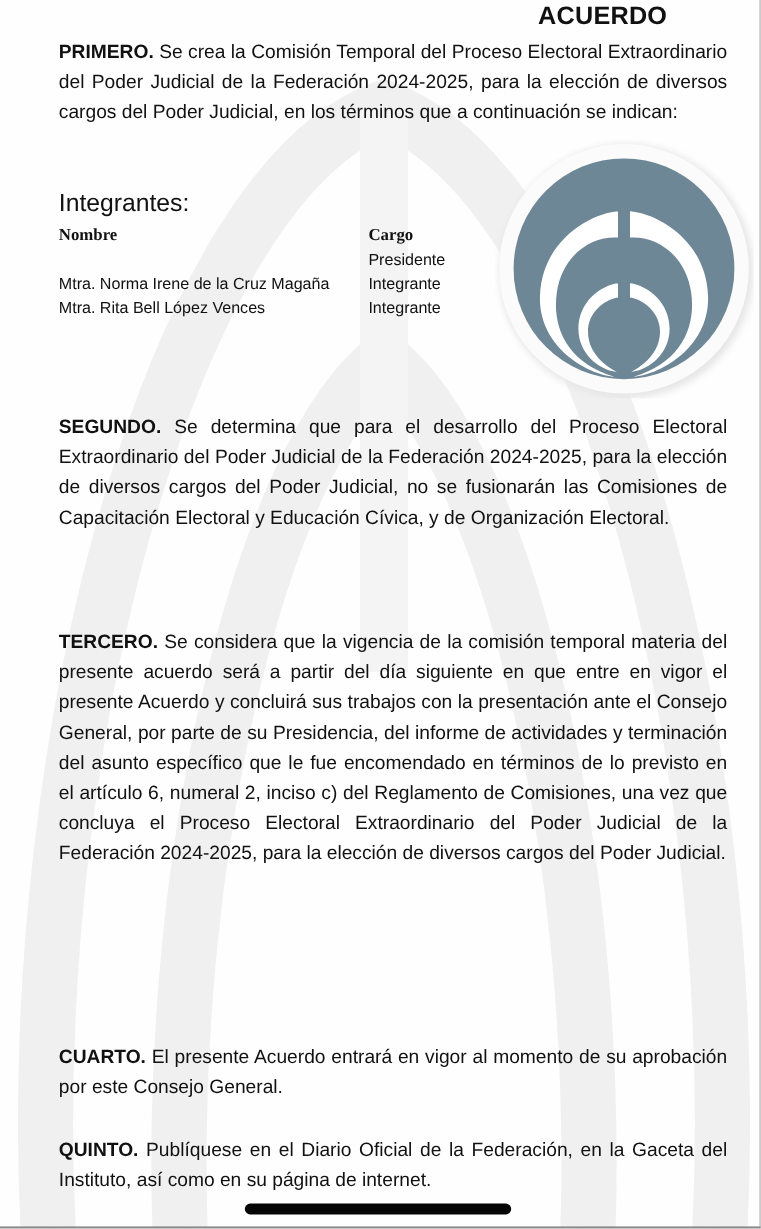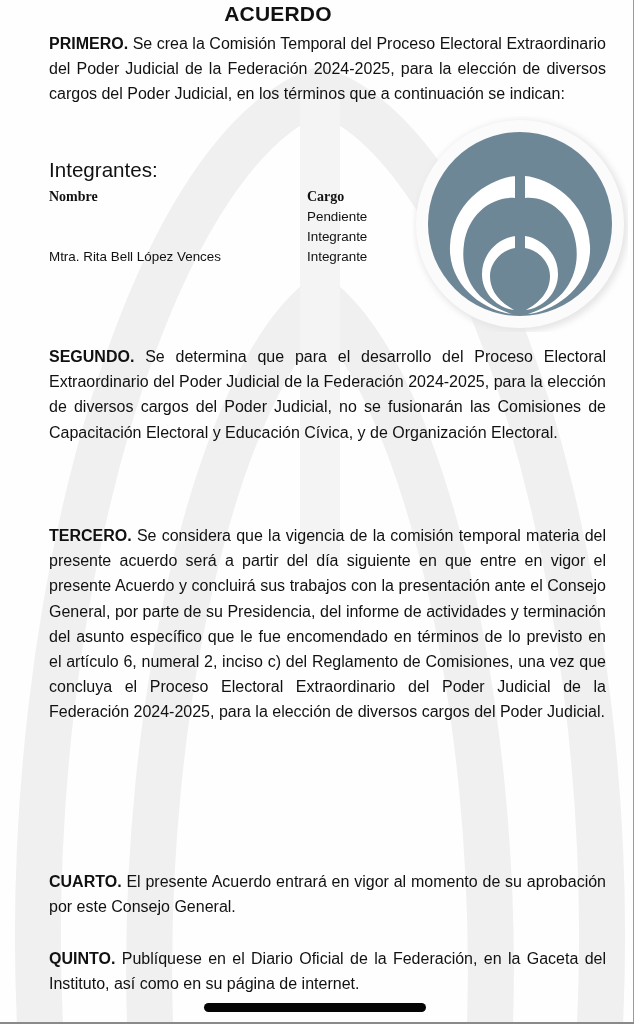--- a/index.html
+++ b/index.html
@@ -12,21 +12,21 @@
   .page { position: absolute; inset: 0; overflow: hidden; background: #fefefe; }
   .frame-right { position: absolute; top: 0; right: 0; width: 1px; height: 100%; background: #9a9a9a; }
   .frame-bottom { position: absolute; left: 0; bottom: 0; width: 100%; height: 2px; background: #8a8a8a; }
 
   
   .watermark { position: absolute; left: 0; top: 0; width: 634px; height: 1024px; pointer-events: none; }
 
   .top-clip { position: absolute; left: 0; top: -12px; width: 634px; height: 14px; }
 
   .title {
-    position: absolute; top: 2px; left: 0; width: 556px; text-align: center;
+    position: absolute; top: 2px; left: 0; width: 556px; text-align: right;
     font-weight: bold; font-size: 21px; letter-spacing: 0.2px;
   }
   .para {
     position: absolute; left: 49px; width: 557px;
     font-size: 16px; line-height: 25.2px; text-align: justify;
     text-align-last: left;
   }
   .para b { font-weight: bold; }
   .int-label { position: absolute; left: 49px; top: 158px; font-size: 20.6px; }
 
@@ -70,23 +70,24 @@
   </p>
 
   <div class="int-label">Integrantes:</div>
 
   <div class="members">
     <div class="row hdr">
       <span class="c1">Nombre</span>
       <span class="c2">Cargo</span>
     </div>
     <div class="row">
-      <span class="c2">Pendiente</span>
+      <span class="c2">Presidente</span>
     </div>
     <div class="row">
+      <span class="c1">Mtra. Norma Irene de la Cruz Magaña</span>
       <span class="c2">Integrante</span>
     </div>
     <div class="row">
       <span class="c1">Mtra. Rita Bell López Vences</span>
       <span class="c2">Integrante</span>
     </div>
   </div>
 
   <svg class="logo" viewBox="0 0 216 216">
     <defs>

